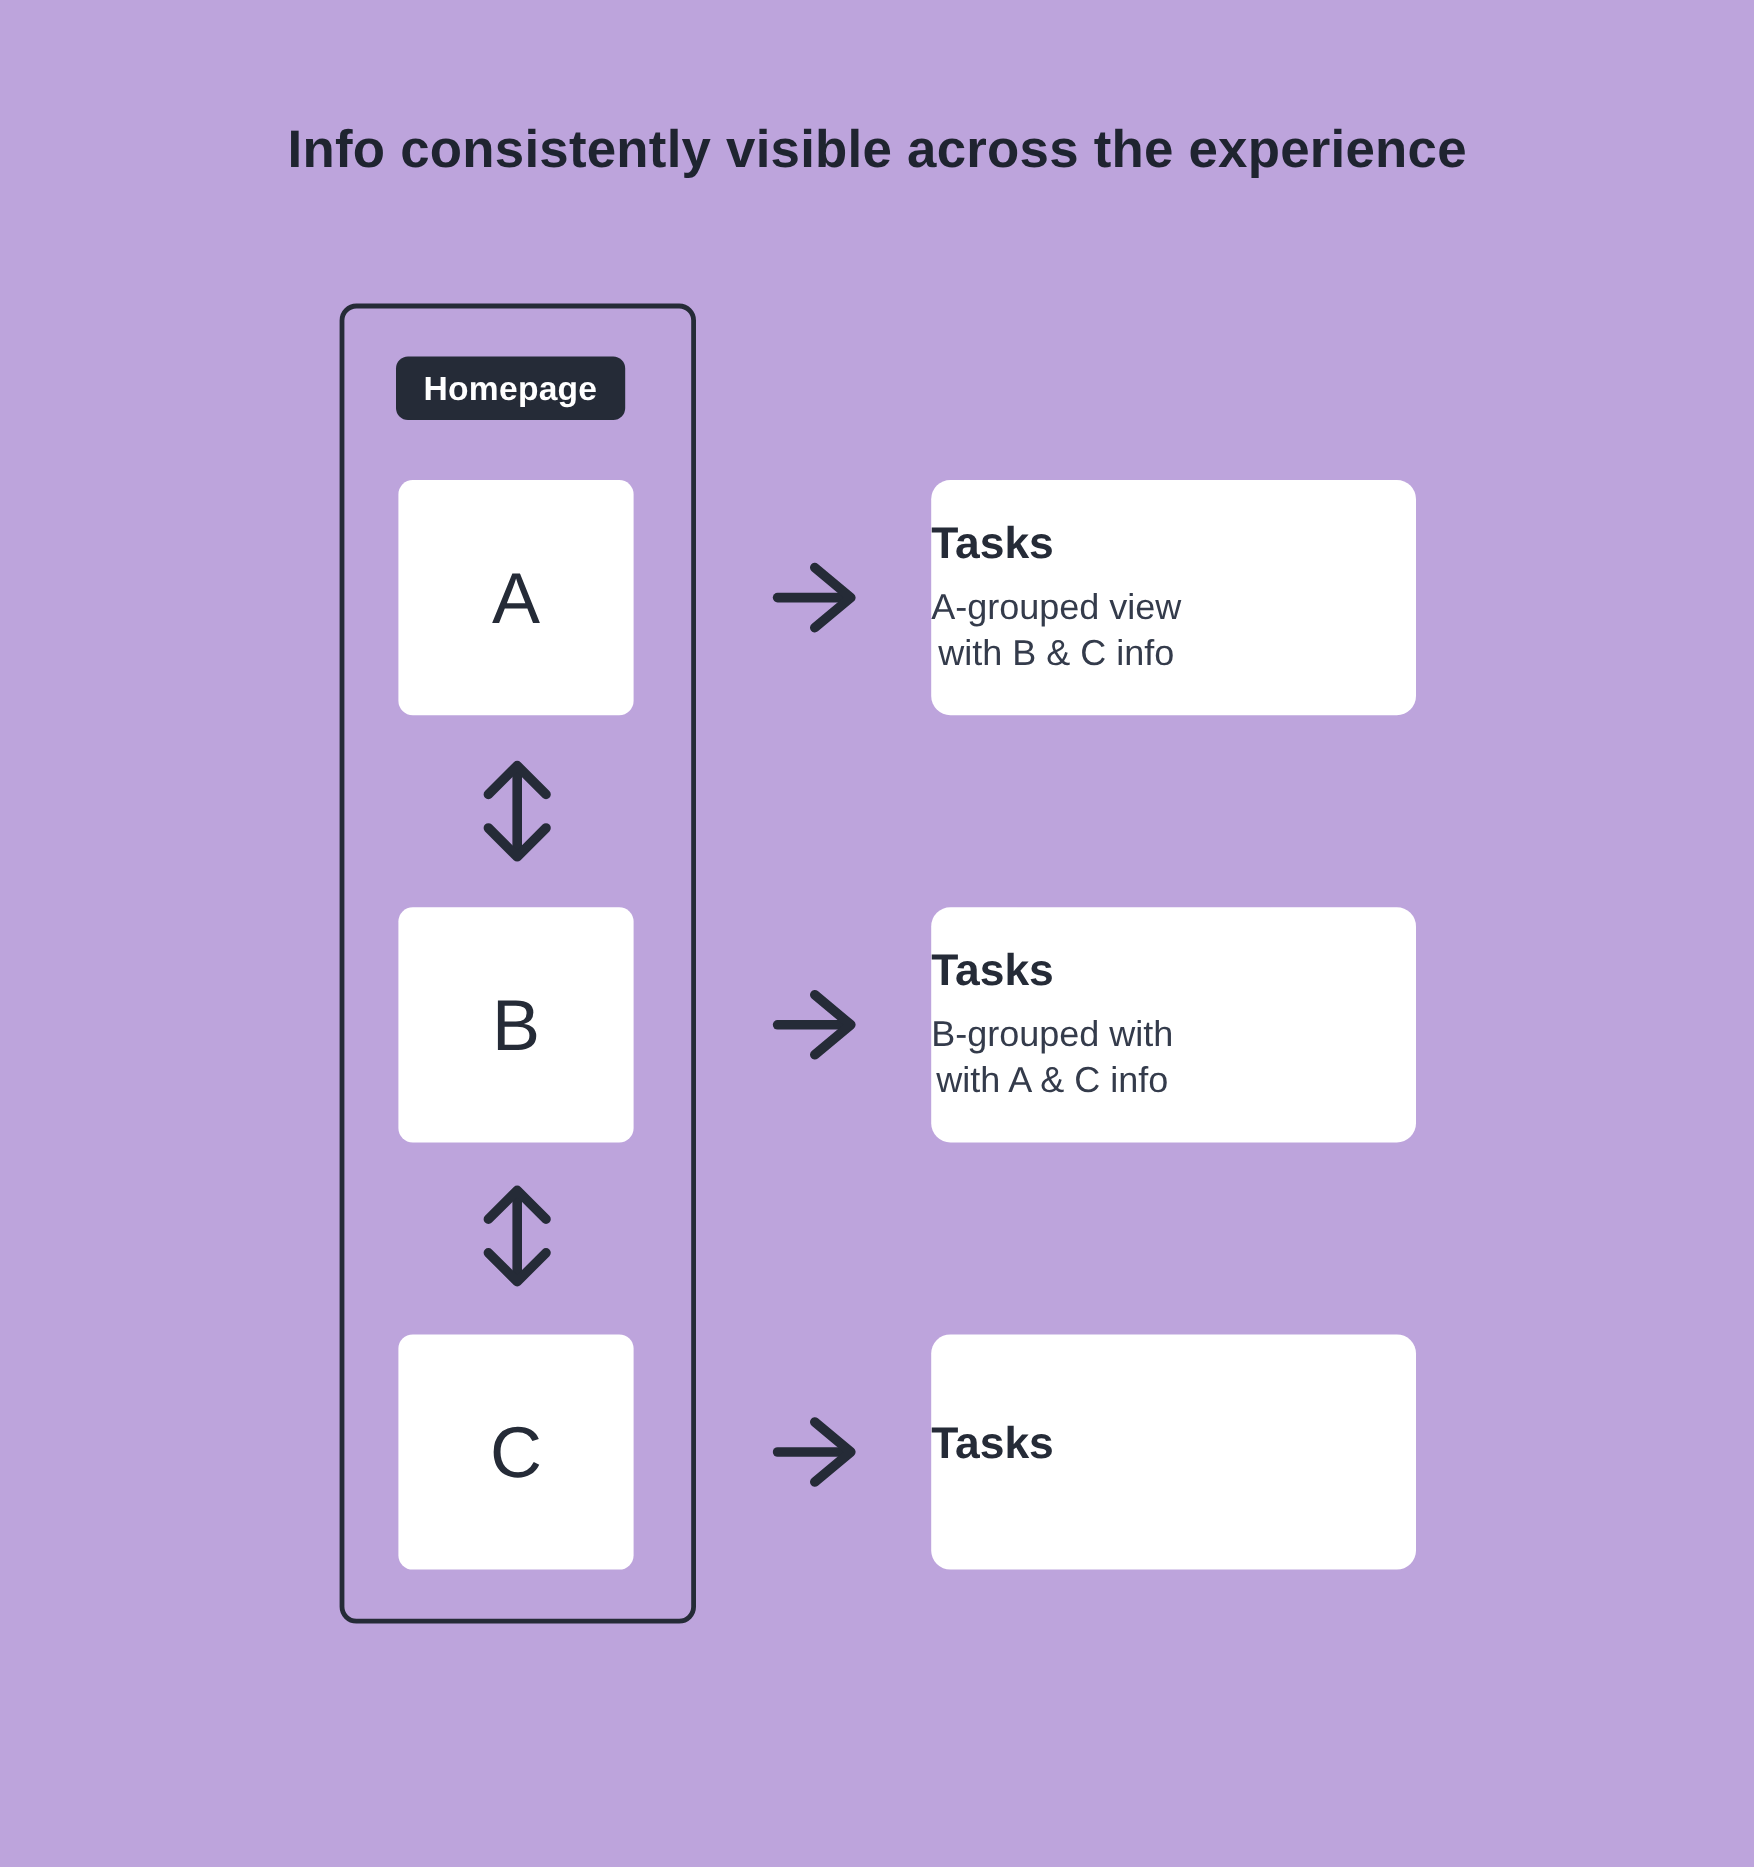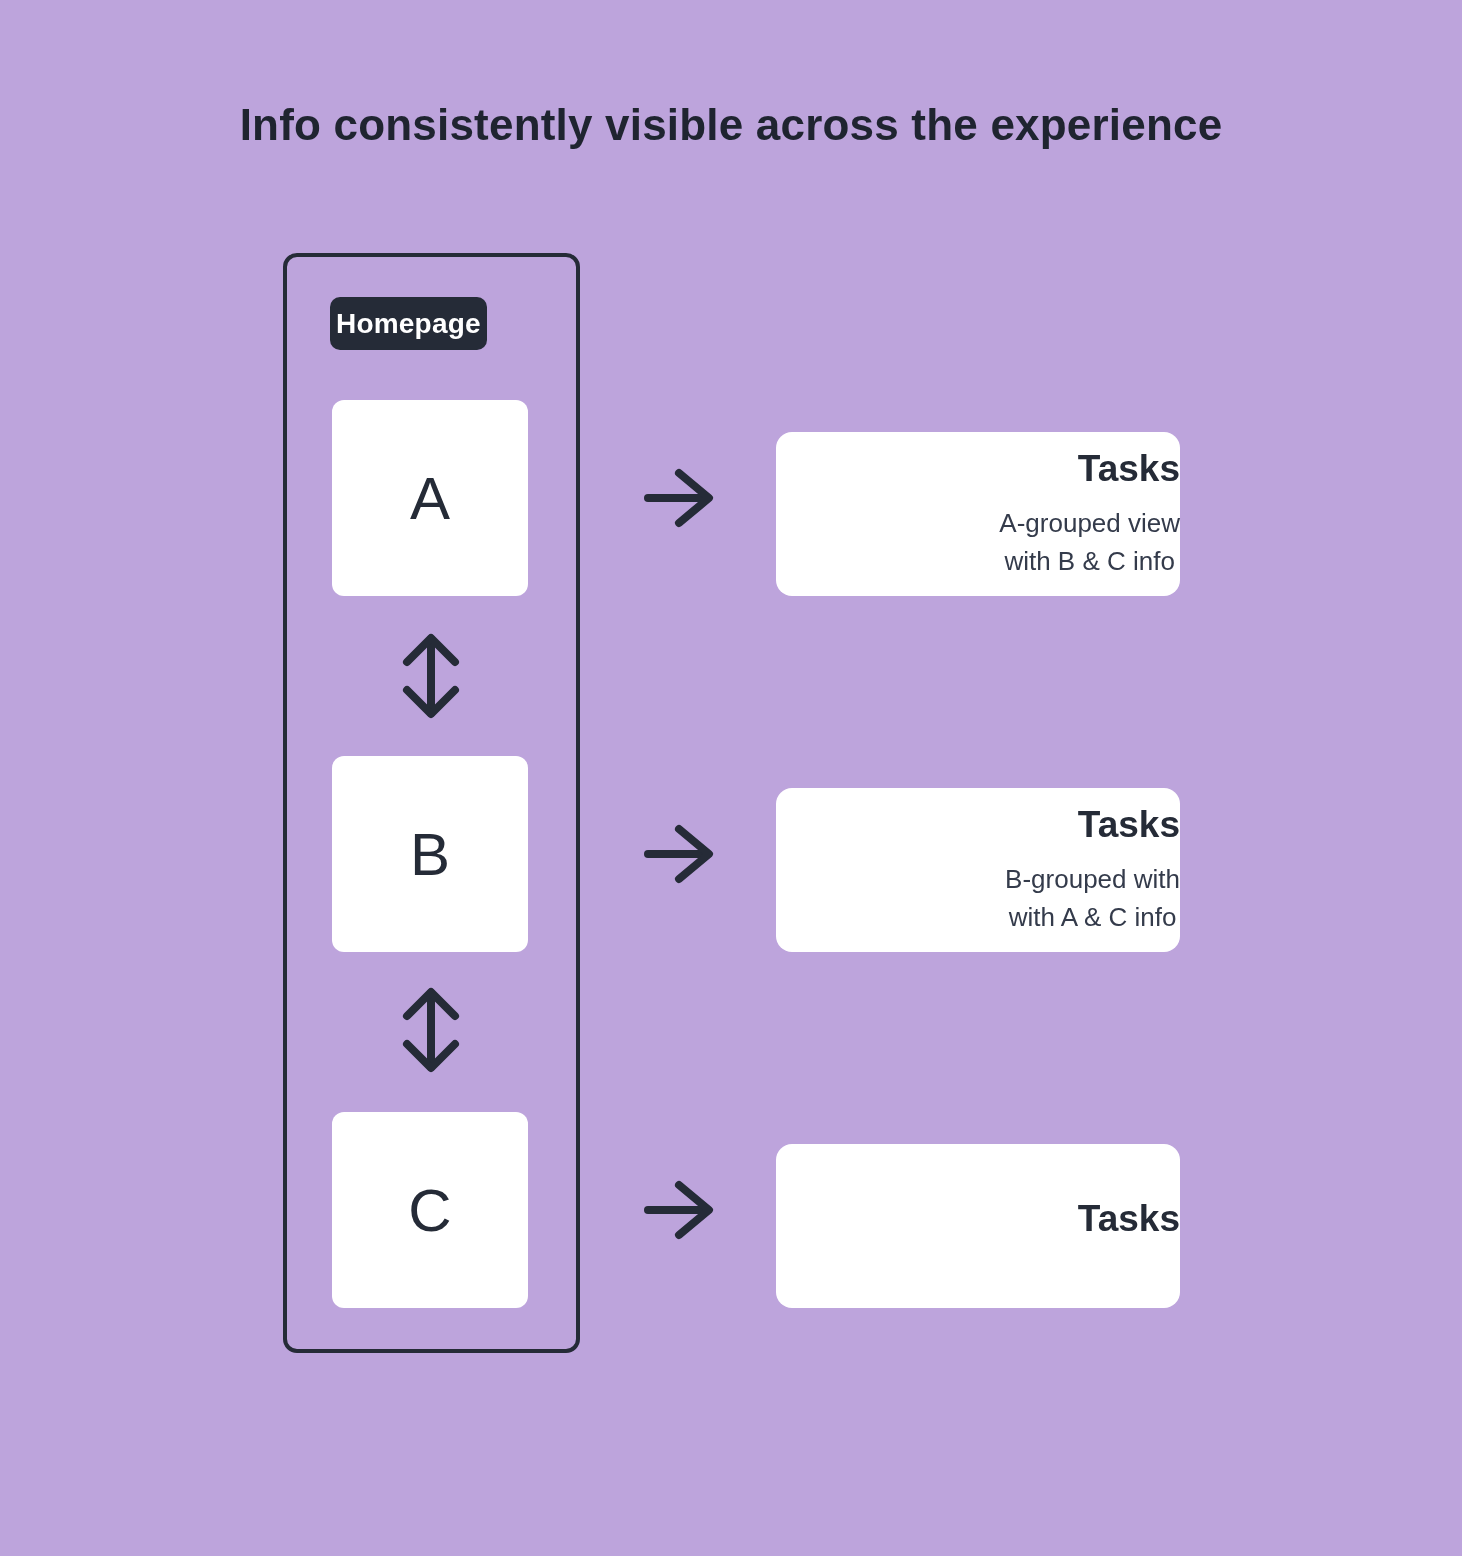--- a/index.html
+++ b/index.html
@@ -32,21 +32,21 @@
     height: 1100px;
     border: 4px solid #252B37;
     border-radius: 14px;
     background: transparent;
   }
   .homepage-badge {
     position: absolute;
     left: 330px;
     top: 297px;
     height: 53px;
-    padding: 0 6px;
+    padding: 0 23px;
     background: #252B37;
     border-radius: 10px;
     display: flex;
     align-items: center;
     justify-content: center;
     color: #FFFFFF;
     font-size: 28px;
     font-weight: 700;
     letter-spacing: 0.2px;
   }
@@ -84,42 +84,41 @@
     height: 60px;
   }
   .r-arrow.row-0 { top: 468px; }
   .r-arrow.row-1 { top: 824px; }
   .r-arrow.row-2 { top: 1180px; }
 
   .tasks-card {
     position: absolute;
     left: 776px;
     width: 404px;
-    height: 164px;
+    height: 196px;
     background: #FFFFFF;
     border-radius: 16px;
     display: flex;
     flex-direction: column;
-    align-items: flex-end;
+    align-items: flex-start;
     justify-content: center;
     text-align: center;
-    margin-top: 32px;
   }
   .tasks-card.row-0 { top: 400px; }
   .tasks-card.row-1 { top: 756px; }
   .tasks-card.row-2 { top: 1112px; }
 
   .tasks-card .card-title {
     font-size: 37px;
     font-weight: 700;
     color: #252B37;
     margin-bottom: 14px;
   }
   .tasks-card .card-sub {
-    font-size: 26px;
+    font-size: 30px;
     font-weight: 400;
     color: #343B4B;
     line-height: 38px;
   }
   svg { display: block; }
 </style>
 </head>
 <body>
 
 <div class="canvas">

